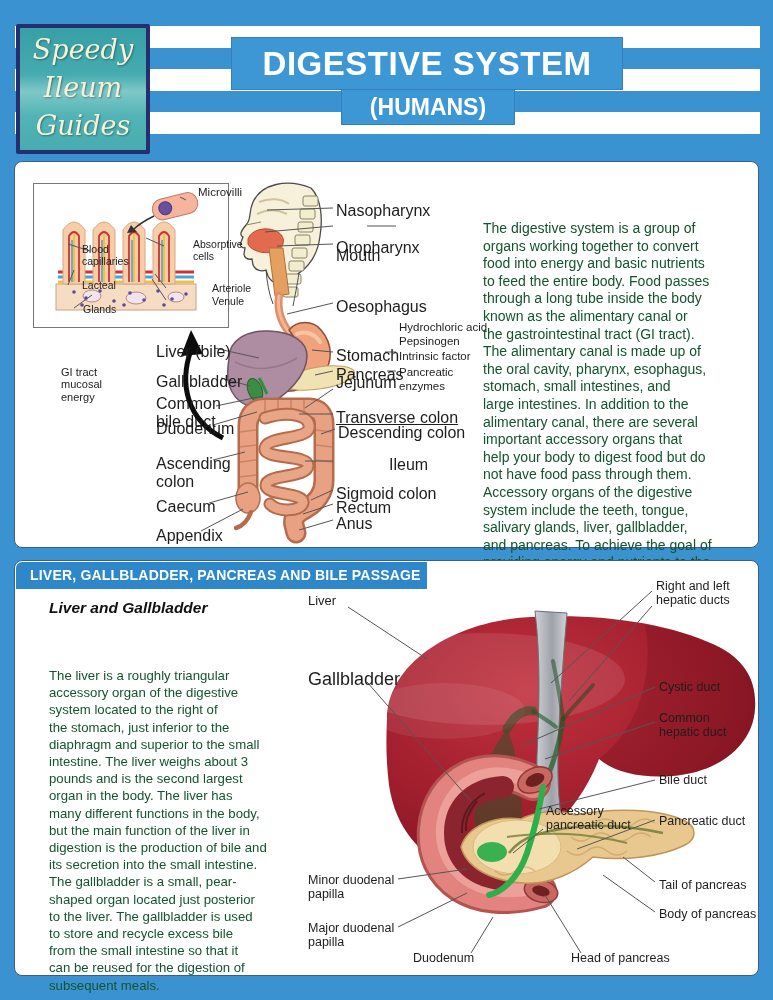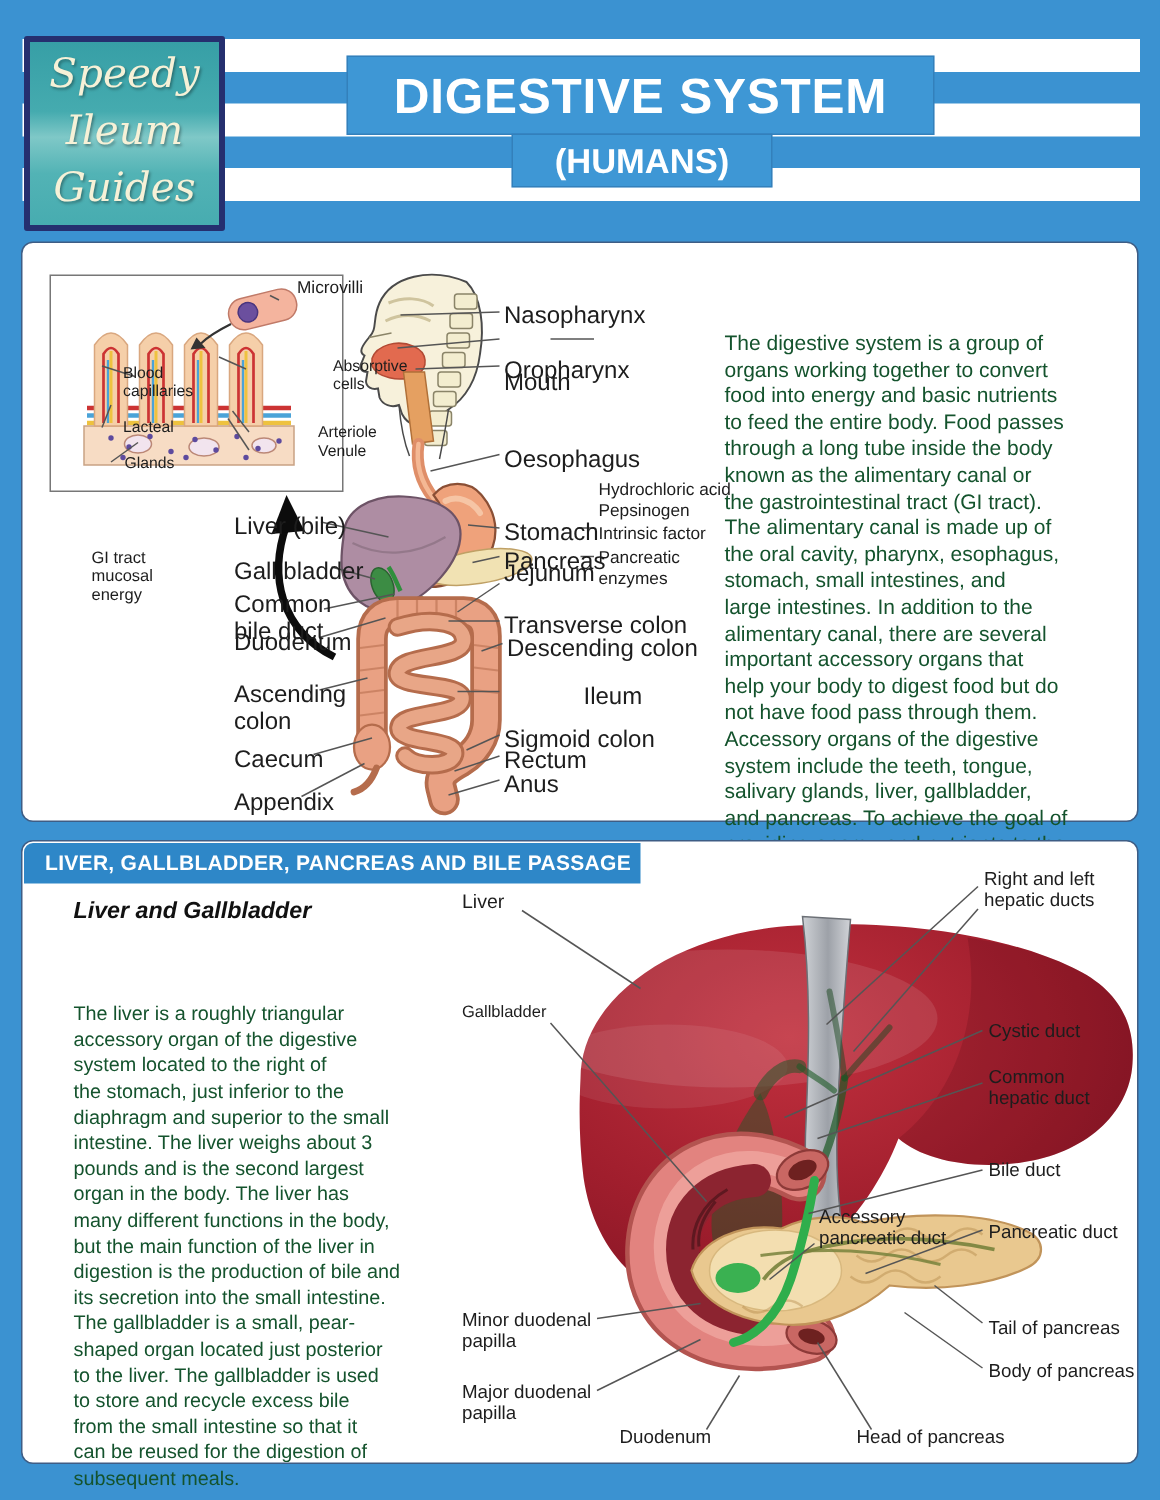--- a/index.html
+++ b/index.html
@@ -207,21 +207,21 @@
         <line x1="40" y1="124" x2="58" y2="111"></line>
         <line x1="130" y1="62" x2="112" y2="54"></line>
         <line x1="132" y1="104" x2="121" y2="90"></line>
         <line x1="132" y1="116" x2="118" y2="95"></line>
       </g>
     </svg>
     <span class="lbl-inset" style="left:120px;top:2px;font-size:11.5px;">Microvilli</span>
     <span class="lbl-inset" style="left:4px;top:60px;width:52px;">Blood capillaries</span>
     <span class="lbl-inset" style="left:4px;top:96px;">Lacteal</span>
     <span class="lbl-inset" style="left:5px;top:120px;">Glands</span>
-    <span class="lbl-inset" style="left:144px;top:55px;width:56px;">Absorptive cells</span>
+    <span class="lbl-inset" style="left:115px;top:55px;width:56px;">Absorptive cells</span>
     <span class="lbl-inset" style="left:134px;top:99px;">Arteriole</span>
     <span class="lbl-inset" style="left:134px;top:112px;">Venule</span>
   </div>
 
   <span class="lbl" style="left:46px;top:204px;width:54px;font-size:11px;">GI tract mucosal energy</span>
 
   <span class="lbl" style="left:141px;top:181px;">Liver (bile)</span>
   <span class="lbl" style="left:141px;top:211px;">Gall bladder</span>
   <span class="lbl" style="left:141px;top:233px;width:60px;">Common bile duct</span>
   <span class="lbl" style="left:141px;top:258px;">Duodenum</span>
@@ -229,21 +229,21 @@
   <span class="lbl" style="left:141px;top:336px;">Caecum</span>
   <span class="lbl" style="left:141px;top:365px;">Appendix</span>
 
   <span class="lbl" style="left:321px;top:40px;">Nasopharynx</span>
   <span class="lbl" style="left:321px;top:58px;margin-top:27px;">Mouth</span>
   <span class="lbl" style="left:321px;top:77px;">Oropharynx</span>
   <span class="lbl" style="left:321px;top:136px;">Oesophagus</span>
   <span class="lbl" style="left:321px;top:185px;">Stomach</span>
   <span class="lbl" style="left:321px;top:204px;">Pancreas</span>
   <span class="lbl" style="left:321px;top:212px;">Jejunum</span>
-  <span class="lbl" style="left:321px;top:247px;">Transverse colon</span>
+  <span class="lbl" style="left:321px;top:247px;text-decoration:underline;">Transverse colon</span>
   <span class="lbl" style="left:323px;top:262px;">Descending colon</span>
   <span class="lbl" style="left:334px;top:294px;padding-left:40px;">Ileum</span>
   <span class="lbl" style="left:321px;top:323px;">Sigmoid colon</span>
   <span class="lbl" style="left:321px;top:337px;">Rectum</span>
   <span class="lbl" style="left:321px;top:353px;">Anus</span>
 
   <span class="lbl-ann prewrap" style="left:384px;top:158px;width:100px;">Hydrochloric acid
 Pepsinogen
 Intrinsic factor</span>
   <span class="lbl-ann" style="left:384px;top:203px;width:70px;">Pancreatic enzymes</span>
@@ -370,21 +370,21 @@
       <line x1="640" y1="351" x2="588" y2="314"></line>
       <line x1="528" y1="268" x2="498" y2="292"></line>
       <line x1="383" y1="318" x2="452" y2="308"></line>
       <line x1="383" y1="366" x2="452" y2="332"></line>
       <line x1="456" y1="392" x2="478" y2="356"></line>
       <line x1="566" y1="392" x2="530" y2="334"></line>
     </g>
   </svg>
 
   <span class="lbl-b" style="left:293px;top:33px;font-size:13px;">Liver</span>
-  <span class="lbl-b" style="left:293px;top:108px;font-size:11px;">Gallbladder</span>
+  <span class="lbl-b" style="left:293px;top:108px;font-size:18px;">Gallbladder</span>
   <span class="lbl-b" style="left:641px;top:18px;width:95px;">Right and left hepatic ducts</span>
   <span class="lbl-b" style="left:644px;top:119px;">Cystic duct</span>
   <span class="lbl-b" style="left:644px;top:150px;width:85px;">Common hepatic duct</span>
   <span class="lbl-b" style="left:644px;top:212px;">Bile duct</span>
   <span class="lbl-b" style="left:644px;top:253px;">Pancreatic duct</span>
   <span class="lbl-b" style="left:644px;top:317px;">Tail of pancreas</span>
   <span class="lbl-b" style="left:644px;top:346px;">Body of pancreas</span>
   <span class="lbl-b" style="left:531px;top:243px;width:110px;">Accessory pancreatic duct</span>
   <span class="lbl-b" style="left:293px;top:312px;width:110px;">Minor duodenal papilla</span>
   <span class="lbl-b" style="left:293px;top:360px;width:110px;">Major duodenal papilla</span>

